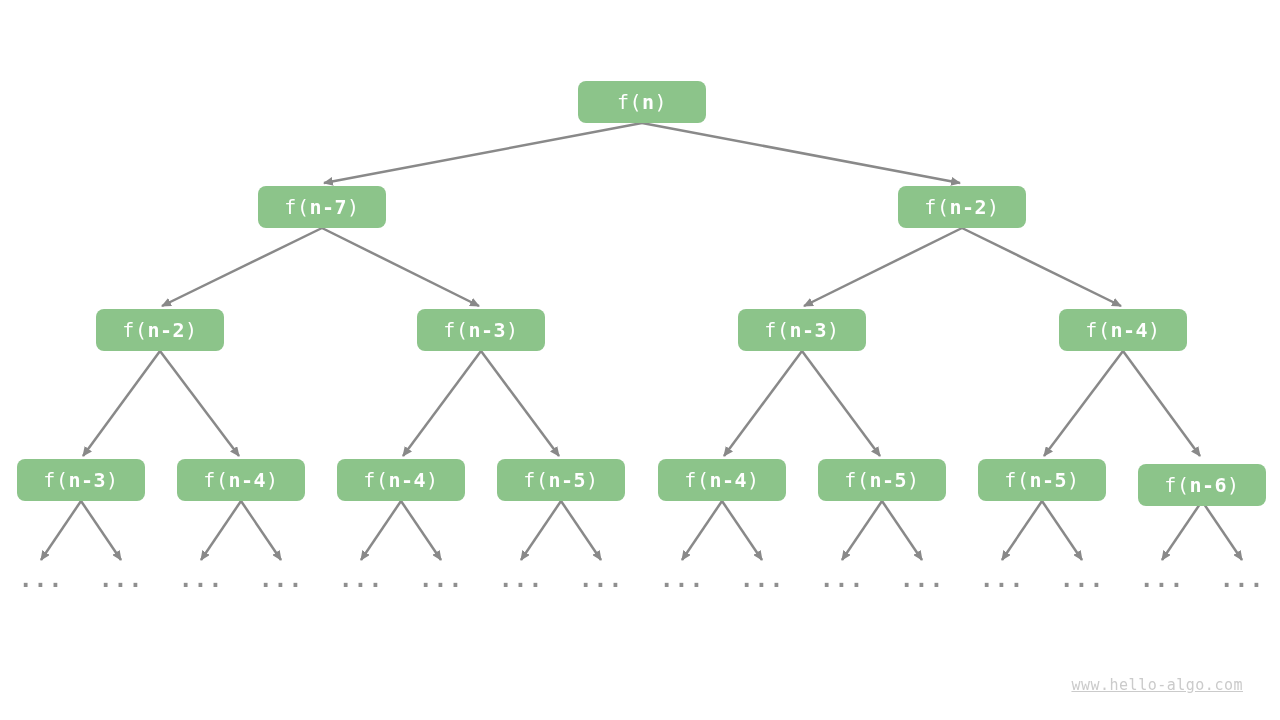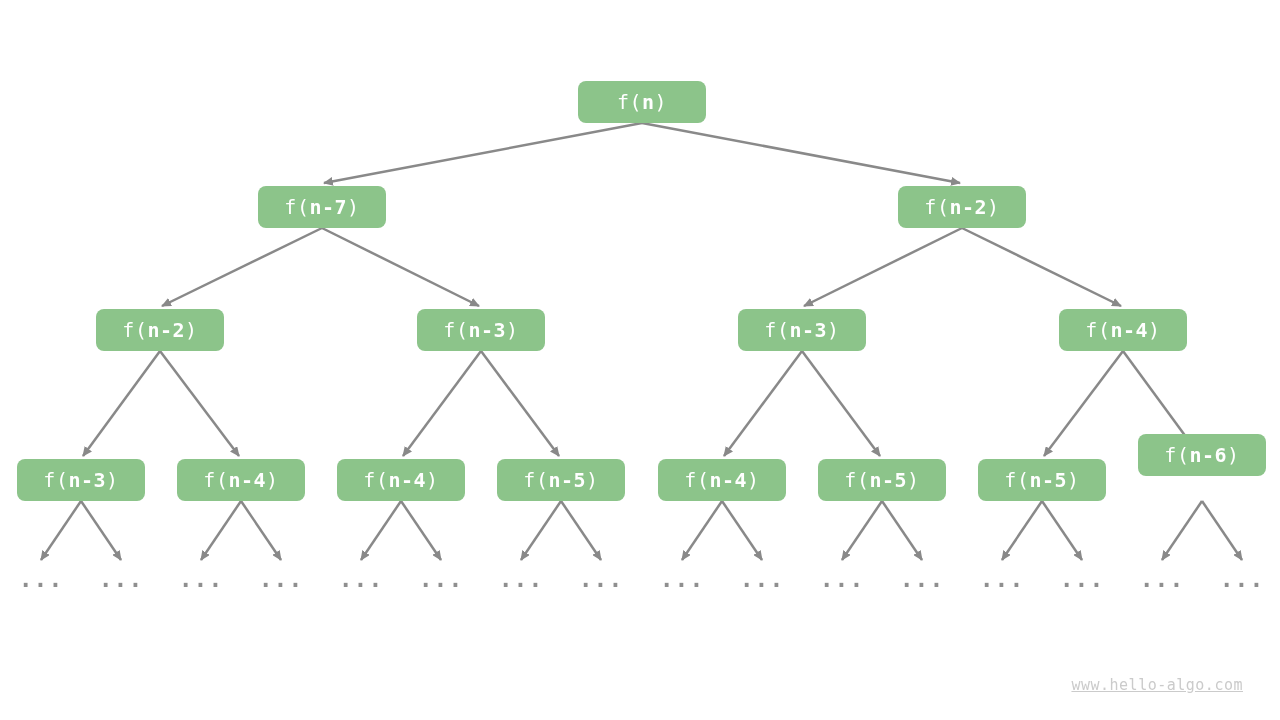--- a/index.html
+++ b/index.html
@@ -132,21 +132,21 @@
   </div>
   <div class="node" style="left:658px;top:459px">
     <span class="node-label">f(<b>n-4</b>)</span>
   </div>
   <div class="node" style="left:818px;top:459px">
     <span class="node-label">f(<b>n-5</b>)</span>
   </div>
   <div class="node" style="left:978px;top:459px">
     <span class="node-label">f(<b>n-5</b>)</span>
   </div>
-  <div class="node" style="left:1138px;top:434px">
+  <div class="node" style="left:1138px;top:464px">
     <span class="node-label">f(<b>n-6</b>)</span>
   </div>
 
   <div class="ellipsis" style="left:11px">...</div>
   <div class="ellipsis" style="left:91px">...</div>
   <div class="ellipsis" style="left:171px">...</div>
   <div class="ellipsis" style="left:251px">...</div>
   <div class="ellipsis" style="left:331px">...</div>
   <div class="ellipsis" style="left:411px">...</div>
   <div class="ellipsis" style="left:491px">...</div>

